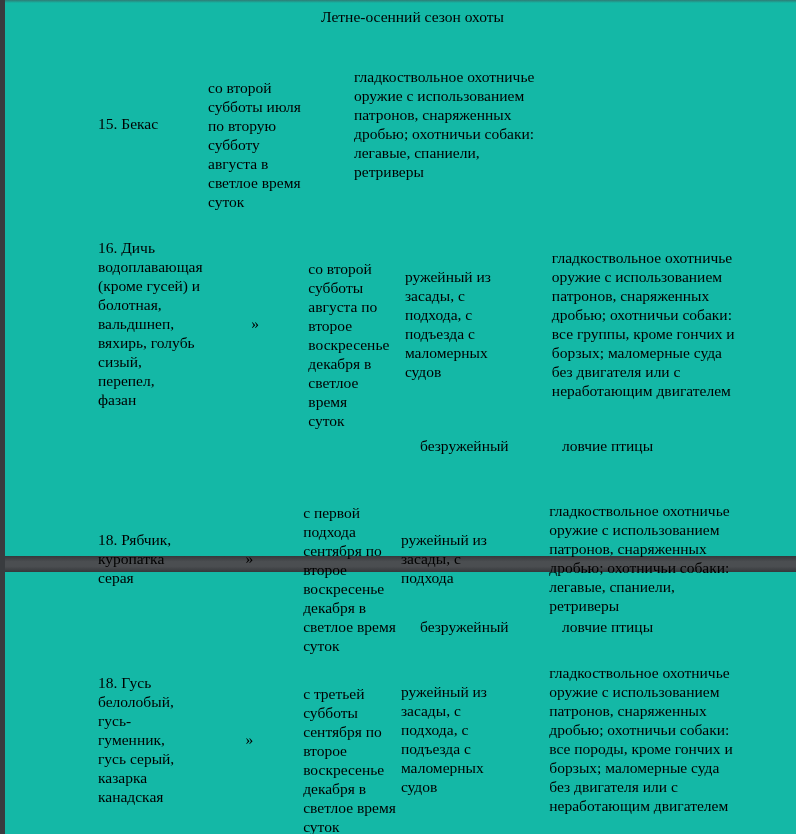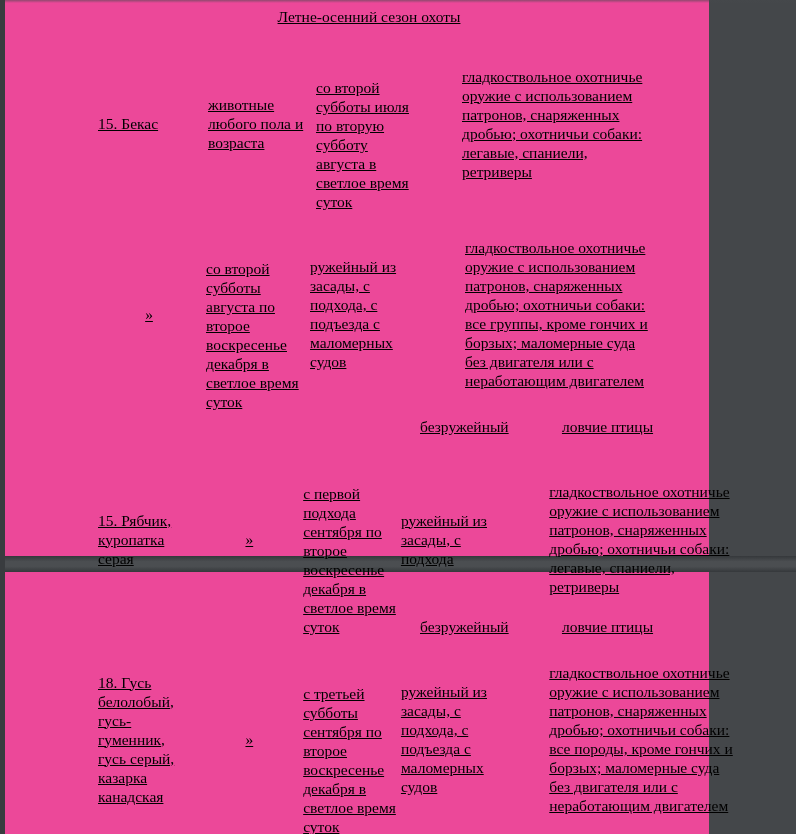--- a/index.html
+++ b/index.html
@@ -12,21 +12,21 @@
   .left-edge {
     position: absolute; left: 0; top: 0; width: 5px; height: 834px;
     background: #393c3f; z-index: 10;
   }
   .top-shade {
     position: absolute; left: 0; top: 0; width: 796px; height: 3px;
     background: linear-gradient(to bottom, rgba(70,73,76,0.55), rgba(70,73,76,0));
     z-index: 9; pointer-events: none;
   }
   .page {
-    margin-left: 5px; width: 704px; background: #ec4899; box-sizing: border-box; text-decoration: underline;
+    margin-left: 5px; width: 791px; background: #14b8a6; box-sizing: border-box;
   }
   .page1 { height: 556px; padding-top: 7px; }
   .page2 { height: 400px; padding-top: 45px; }
   .separator {
     width: 796px; height: 16px;
     background: linear-gradient(to bottom, #35383b, #4b4e51 35%, #4b4e51 65%, #35383b);
   }
   .section-title { text-align: center; padding-left: 24px; margin-bottom: 10px; }
   .next-title { text-align: center; padding-left: 24px; }
   .htable { margin-left: 93px; width: 650px; }
@@ -49,39 +49,44 @@
   <div class="left-edge"></div>
   <div class="top-shade"></div>
 
   <div class="page page1">
     <div class="section-title">Летне-осенний сезон охоты</div>
 
     <div class="htable">
 
       <div class="row">
         <div class="cell c1">15. Бекас</div>
-        <div class="cell c2">животные
-любого пола и
-возраста</div>
         <div class="cell c3">со второй
 субботы июля
 по вторую
 субботу
 августа в
 светлое время
 суток</div>
         <div class="cell c5">гладкоствольное охотничье
 оружие с использованием
 патронов, снаряженных
 дробью; охотничьи собаки:
 легавые, спаниели,
 ретриверы</div>
       </div>
 
       <div class="row">
+        <div class="cell c1">16. Дичь
+водоплавающая
+(кроме гусей) и
+болотная,
+вальдшнеп,
+вяхирь, голубь
+сизый, перепел,
+фазан</div>
         <div class="cell c2 center">»</div>
         <div class="cell c3">со второй
 субботы
 августа по
 второе
 воскресенье
 декабря в
 светлое время
 суток</div>
         <div class="cell c4">ружейный из
@@ -99,21 +104,21 @@
 без двигателя или с
 неработающим двигателем</div>
       </div>
 
       <div class="row sub">
         <div class="cell c4">безружейный</div>
         <div class="cell c5">ловчие птицы</div>
       </div>
 
       <div class="row">
-        <div class="cell c1">15. Рябчик,
+        <div class="cell c1">18. Рябчик,
 куропатка
 серая</div>
         <div class="cell c2 center">»</div>
         <div class="cell c3">с первой
 подхода
 сентября по
 второе
 воскресенье
 декабря в
 светлое время

